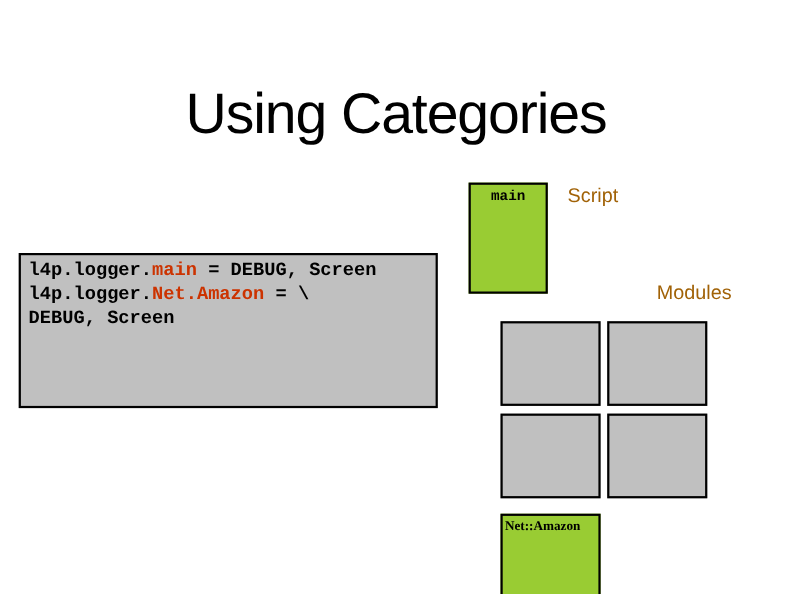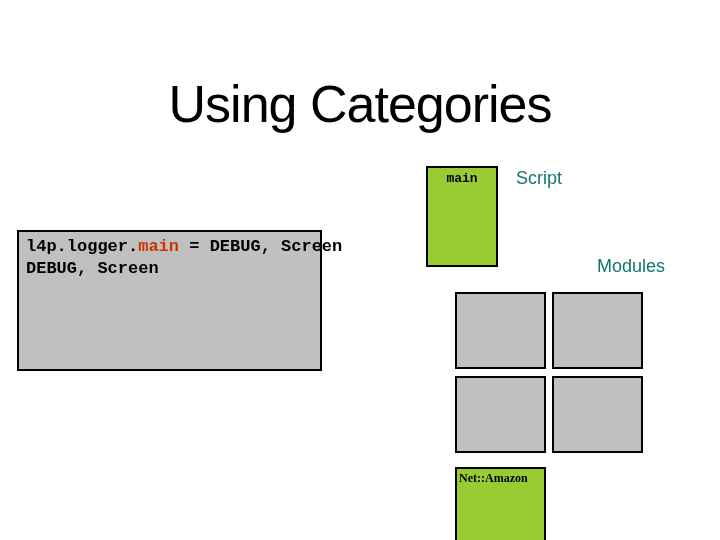--- a/index.html
+++ b/index.html
@@ -21,21 +21,21 @@
     text-align: center;
     font-size: 52px;
     letter-spacing: -1px;
     line-height: 1.1;
     color: #000000;
   }
   .code-box {
     position: absolute;
     left: 17px;
     top: 190px;
-    width: 305px;
+    width: 381px;
     height: 141px;
     box-sizing: border-box;
     background: #c0c0c0;
     border: 2px solid #000000;
     padding: 4px 5px 0 7px;
     font-family: "Liberation Mono", "DejaVu Sans Mono", monospace;
     font-weight: bold;
     font-size: 17px;
     line-height: 22px;
     color: #000000;
@@ -72,34 +72,35 @@
     font-size: 12px;
   }
   .module-box { width: 91px; height: 77px; }
   .module-a { left: 455px; top: 252px; }
   .module-b { left: 552px; top: 252px; }
   .module-c { left: 455px; top: 336px; }
   .module-d { left: 552px; top: 336px; }
   .side-label {
     position: absolute;
     font-size: 18px;
-    color: #0f766e;
+    color: #a16207;
   }
   .script-label { left: 516px; top: 128px; }
   .modules-label { left: 597px; top: 216px; }
 </style>
 </head>
 <body>
 
 <div class="slide">
 
   <div class="title">Using Categories</div>
 
   <div class="code-box">
       <div class="code-line"><span>l4p.logger.</span><span class="code-red">main</span><span> = DEBUG, Screen</span></div>
+      <div class="code-line"><span>l4p.logger.</span><span class="code-red">Net.Amazon</span><span> = \</span></div>
       <div class="code-line right"><span>DEBUG, Screen</span></div>
     </div>
 
   <div class="dbox green-fill main-box">
     <span>main</span>
   </div>
 
   <div class="side-label script-label">Script</div>
 
   <div class="side-label modules-label">Modules</div>

